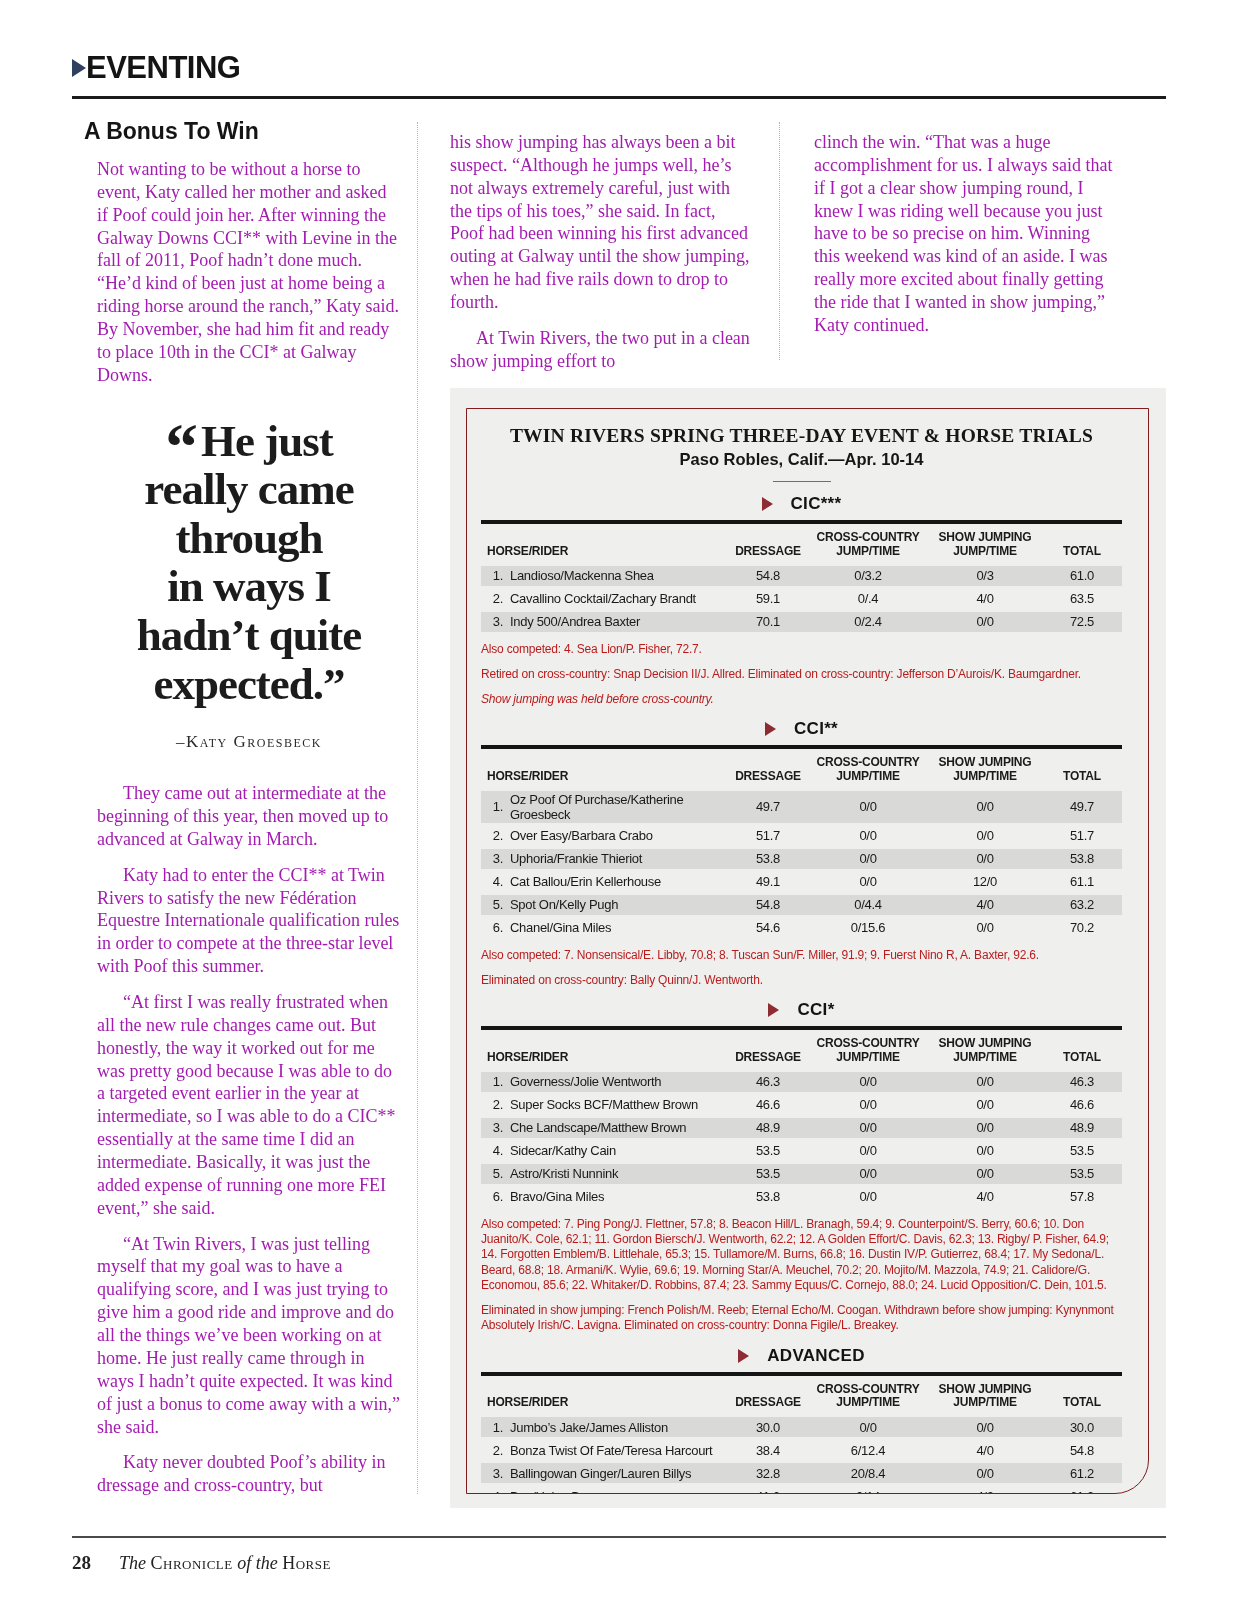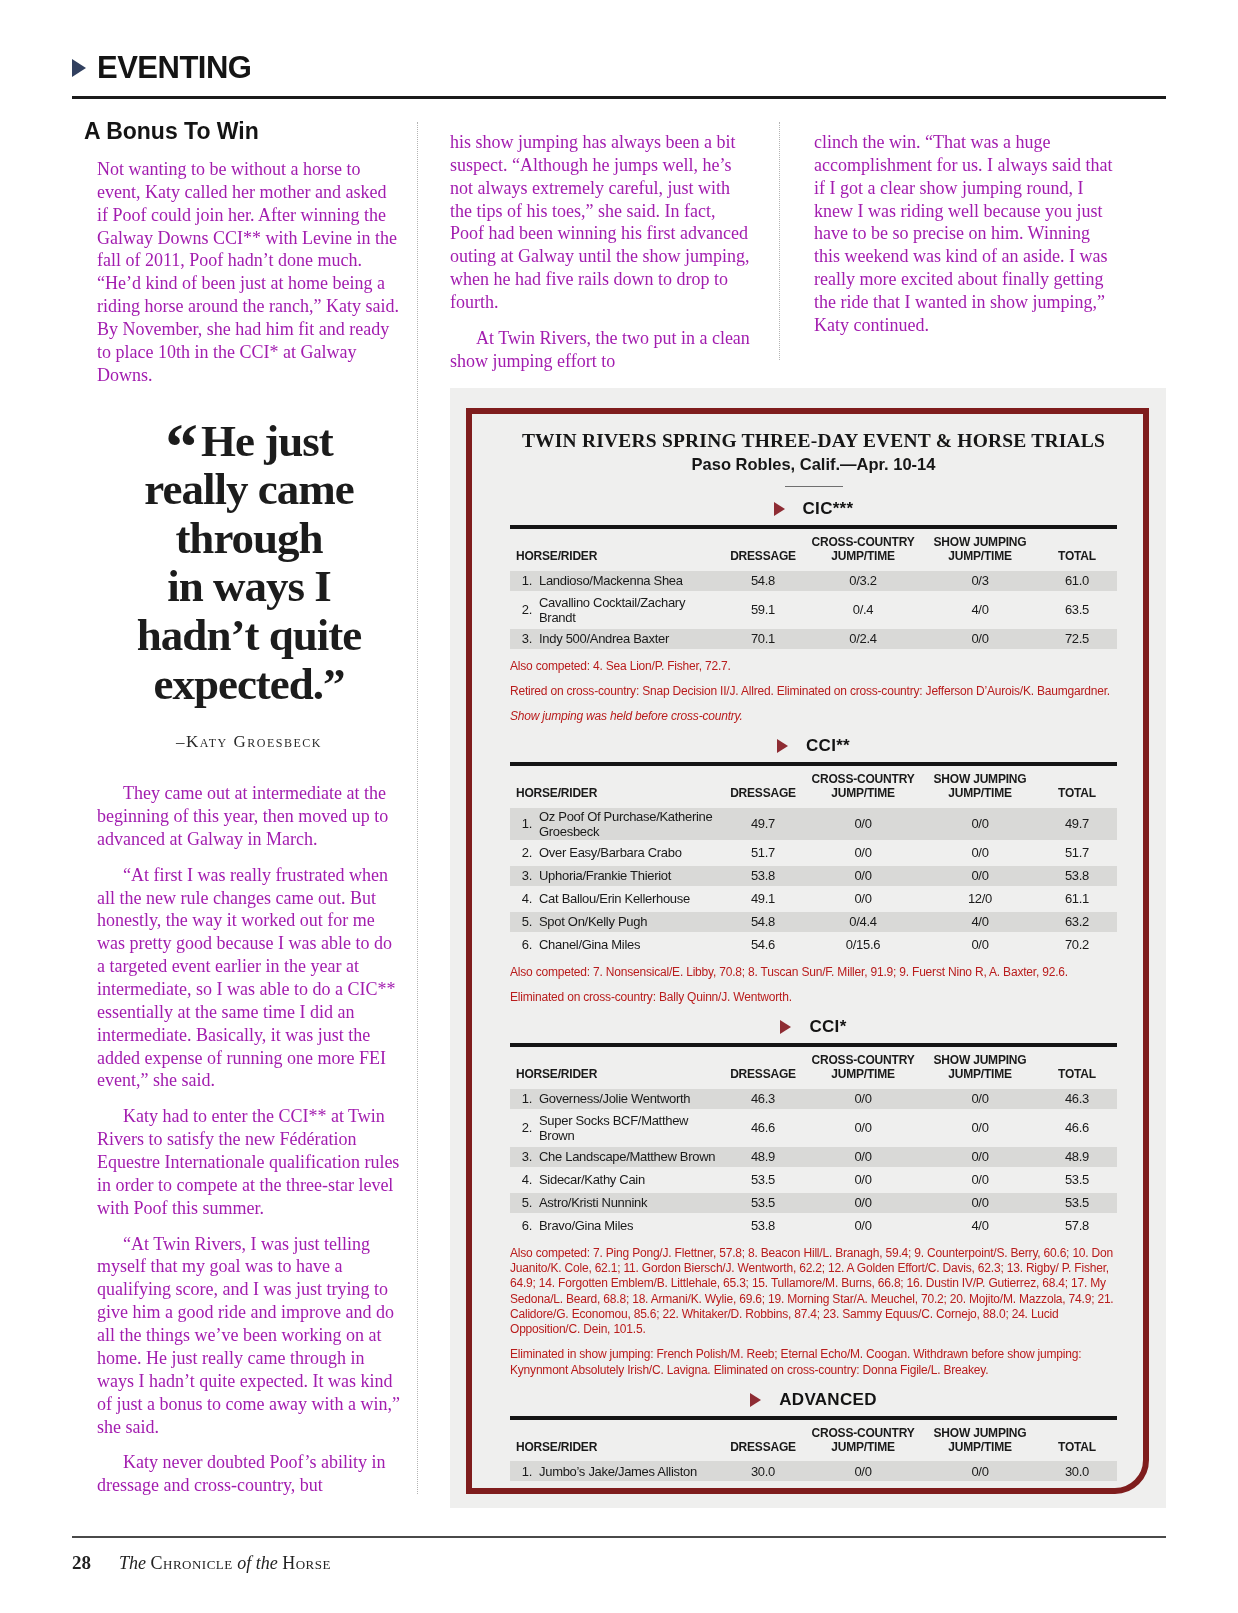--- a/index.html
+++ b/index.html
@@ -1,20 +1,20 @@
 <!DOCTYPE html>
 <html><head>
 <meta charset="utf-8">
 <style>
   html,body{margin:0;padding:0;background:#e8e8e8;}
   .page{position:relative;width:1238px;height:1613px;background:#ffffff;margin:0 auto;
         font-family:"Liberation Serif",serif;color:#1f1f1f;overflow:hidden;}
 
   
-  .kicker{position:absolute;left:72px;top:50px;display:flex;align-items:center;gap:11px;}
+  .kicker{position:absolute;left:72px;top:50px;display:flex;align-items:center;}
   .tri{display:inline-block;width:0;height:0;border-top:9px solid transparent;border-bottom:9px solid transparent;}
   .tri.navy{border-left:14px solid #31405f;}
   .tri.maroon{border-top:7px solid transparent;border-bottom:7px solid transparent;border-left:11px solid #8e2c33;}
   .kicker-label{font-family:"Liberation Sans",sans-serif;font-weight:bold;font-size:31px;letter-spacing:-0.5px;color:#141414;}
   .toprule{position:absolute;left:72px;top:96px;width:1094px;height:3px;background:#1b1b1b;}
 
   
   .col{position:absolute;top:118px;width:330px;}
   .col1{left:84px;}
   .col2{left:437px;width:328px;}
@@ -28,22 +28,22 @@
   .body p.ind{text-indent:26px;}
 
   
   .pullquote{margin:30px 6px 24px 6px;text-align:center;font-weight:bold;font-size:45px;line-height:1.08;letter-spacing:-1px;color:#1c1c1c;}
   .qline{display:block;}
   .openq{font-size:1.45em;line-height:0;vertical-align:-0.2em;margin-right:4px;}
   .attribution{text-align:center;font-variant:small-caps;letter-spacing:1.5px;font-size:17px;color:#2a2a2a;margin:16px 0 30px 0;}
 
   
   .panel{position:absolute;left:450px;top:388px;width:716px;height:1120px;background:#efefee;}
-  .panel-inner{position:absolute;left:16px;top:20px;right:17px;bottom:14px;border:6px solid #7f1d1d;
-               border-bottom-right-radius:34px;padding:16px 26px 0 38px;overflow:hidden;}
+  .panel-inner{position:absolute;left:16px;top:20px;right:17px;bottom:14px;border:1px solid #7f1d1d;
+               border-bottom-right-radius:34px;padding:16px 26px 0 14px;overflow:hidden;}
   .res-title{text-align:center;font-family:"Liberation Serif",serif;font-weight:bold;font-size:19.5px;letter-spacing:0.2px;color:#161616;}
   .res-sub{text-align:center;font-family:"Liberation Sans",sans-serif;font-weight:bold;font-size:16.5px;color:#161616;margin-top:3px;}
   .res-div{width:58px;height:1px;background:#6f6f6f;margin:12px auto 0 auto;}
 
   .sec{margin-top:10px;}
   .sec-head{display:flex;justify-content:center;align-items:center;gap:18px;margin-top:12px;}
   .sec-title{font-family:"Liberation Sans",sans-serif;font-weight:bold;font-size:17px;letter-spacing:0.3px;color:#131313;}
   .rule-thick{height:4px;background:#151515;margin-top:6px;}
 
   .trow{display:flex;align-items:center;font-family:"Liberation Sans",sans-serif;font-size:13px;
@@ -91,22 +91,22 @@
       <span class="qline"><span class="openq">“</span><span>He just</span></span>
       <span class="qline">really came</span>
       <span class="qline">through</span>
       <span class="qline">in ways I</span>
       <span class="qline">hadn’t quite</span>
       <span class="qline">expected.”</span>
     </div>
     <div class="attribution">–Katy Groesbeck</div>
 
     <p class="ind">They came out at intermediate at the beginning of this year, then moved up to advanced at Galway in March.</p>
+    <p class="ind">Katy had to enter the CCI** at Twin Rivers to satisfy the new Fédération Equestre Internationale qualification rules in order to compete at the three-star level with Poof this summer.</p>
     <p class="ind">“At first I was really frustrated when all the new rule changes came out. But honestly, the way it worked out for me was pretty good because I was able to do a targeted event earlier in the year at intermediate, so I was able to do a CIC** essentially at the same time I did an intermediate. Basically, it was just the added expense of running one more FEI event,” she said.</p>
-    <p class="ind">Katy had to enter the CCI** at Twin Rivers to satisfy the new Fédération Equestre Internationale qualification rules in order to compete at the three-star level with Poof this summer.</p>
     <p class="ind">“At Twin Rivers, I was just telling myself that my goal was to have a qualifying score, and I was just trying to give him a good ride and improve and do all the things we’ve been working on at home. He just really came through in ways I hadn’t quite expected. It was kind of just a bonus to come away with a win,” she said.</p>
     <p class="ind">Katy never doubted Poof’s ability in dressage and cross-country, but</p>
   </div>
 
   <div class="col col2 body">
     <p>his show jumping has always been a bit suspect. “Although he jumps well, he’s not always extremely careful, just with the tips of his toes,” she said. In fact, Poof had been winning his first advanced outing at Galway until the show jumping, when he had five rails down to drop to fourth.</p>
     <p class="ind">At Twin Rivers, the two put in a clean show jumping effort to</p>
   </div>
 
   <div class="col col3 body">

